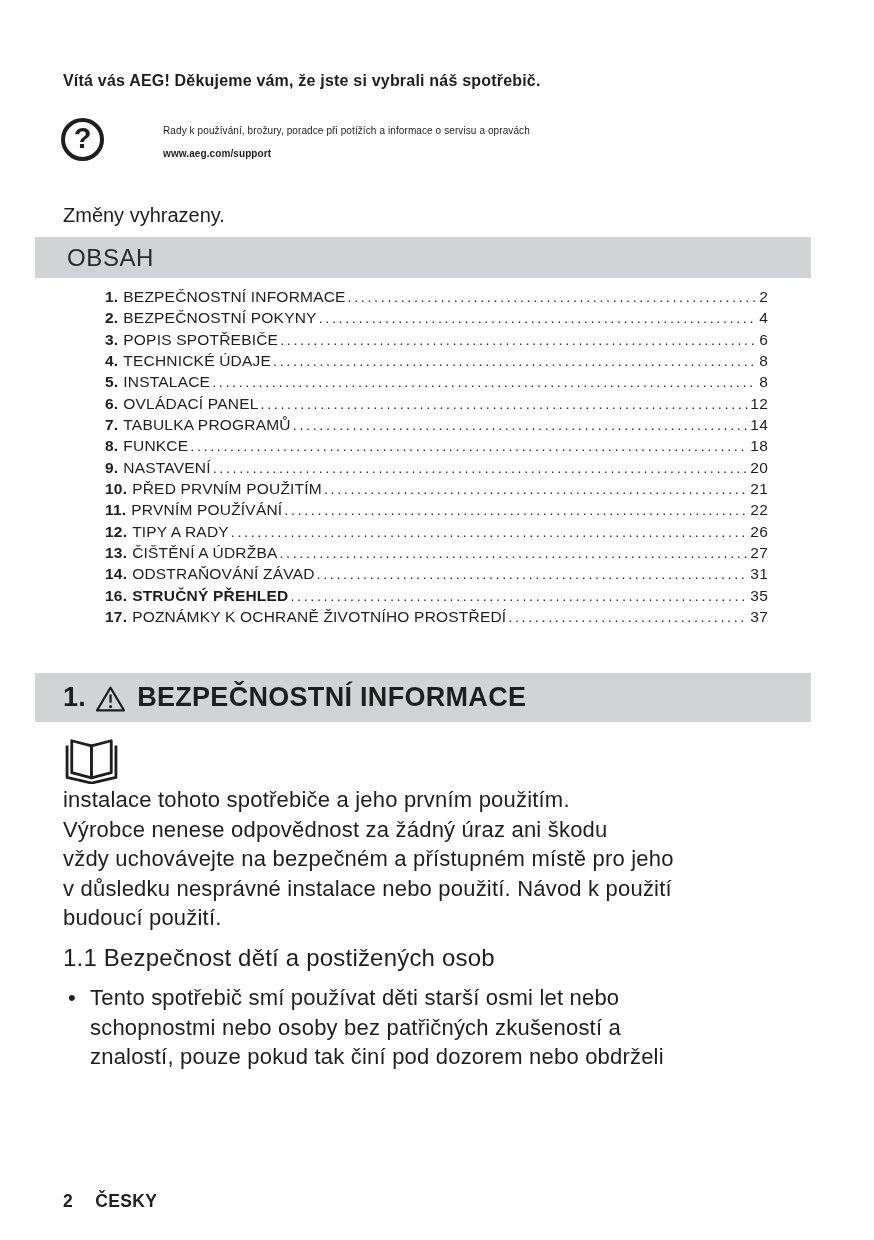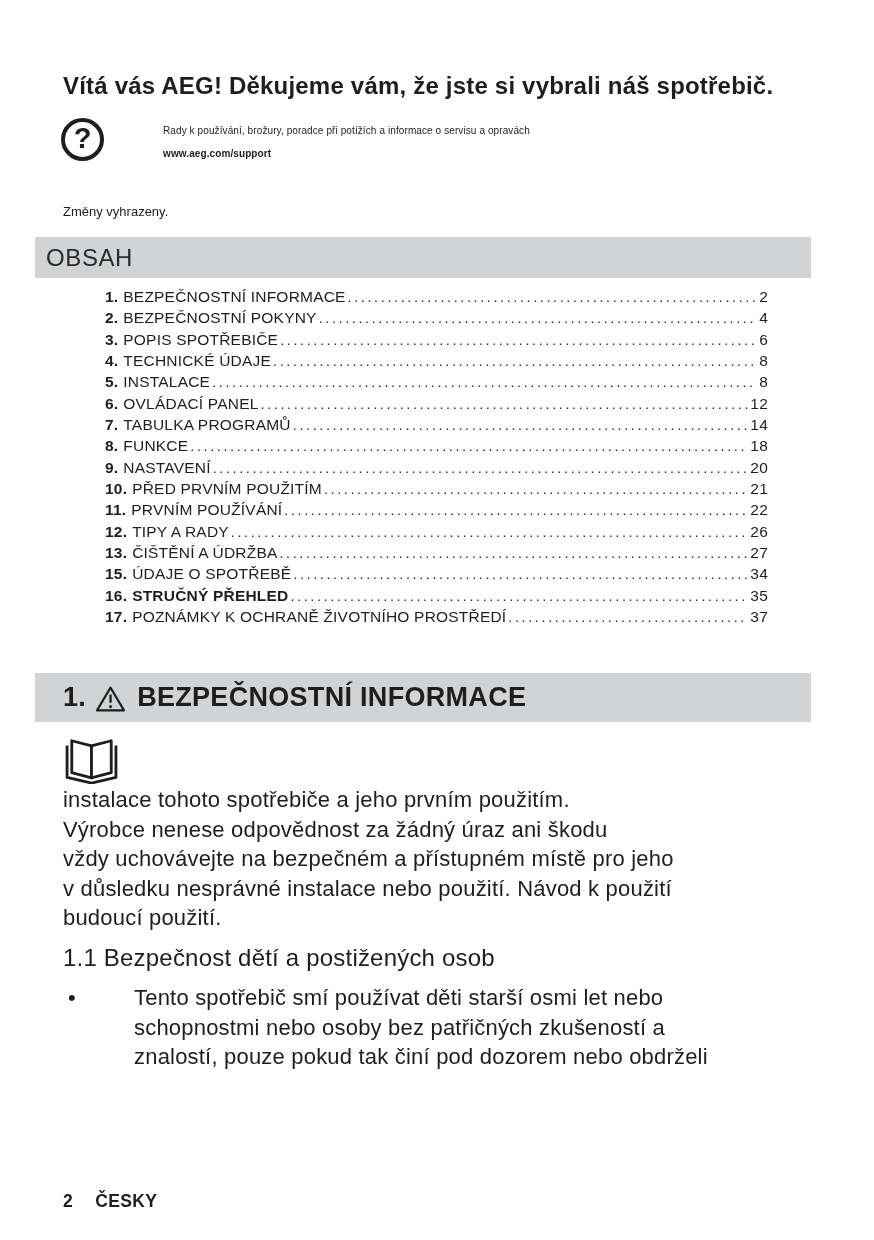--- a/index.html
+++ b/index.html
@@ -6,39 +6,39 @@
   body {
     width: 874px; height: 1240px;
     background: #ffffff;
     font-family: "Liberation Sans", sans-serif;
     color: #1e1e1e;
   }
   .page { position: relative; width: 874px; height: 1240px; overflow: hidden; background: #fff; }
   .abs { position: absolute; }
 
   
-  #page-title { left: 63px; top: 72px; font-size: 24px; font-weight: bold; letter-spacing: 0.2px; }
+  #page-title { left: 63px; top: 72px; font-size: 16px; font-weight: bold; letter-spacing: 0.2px; }
 
   #support-block { left: 61px; top: 118px; display: flex; align-items: flex-start; }
   .help-icon {
     width: 43px; height: 43px; border: 4.5px solid #1e1e1e; border-radius: 50%;
     display: flex; align-items: center; justify-content: center;
     font-size: 29px; font-weight: bold; flex: 0 0 auto; padding-bottom: 3px;
   }
   .support-text { margin-left: 59px; font-size: 10px; line-height: 22.5px; letter-spacing: 0.1px; padding-top: 2px; }
   .support-url { font-weight: bold; }
 
-  #changes-note { left: 63px; top: 204px; font-size: 13px; }
+  #changes-note { left: 63px; top: 204px; font-size: 20px; }
 
   
   .gray-bar {
     left: 35px; width: 776px; background: #d1d3d4;
     display: flex; align-items: center;
   }
-  #toc-header-bar { top: 237px; height: 41px; padding-left: 11px; }
+  #toc-header-bar { top: 237px; height: 41px; padding-left: 32px; }
   #toc-header-bar .bar-text { font-size: 24px; color: #2a2a2a; letter-spacing: 0.6px; }
 
   
   #toc-list { left: 105px; top: 288px; width: 663px; }
   .toc-row { display: flex; align-items: baseline; height: 21.35px; font-size: 15.5px; letter-spacing: 0.2px; white-space: nowrap; }
   .toc-num { font-weight: bold; margin-right: 5px; }
   .toc-dots { flex: 1; overflow: hidden; white-space: nowrap; margin: 0 2px; min-width: 10px; }
   .toc-dots::after {
     content: "....................................................................................................................................................";
     letter-spacing: 2.6px; font-size: 14.5px; color: #2a2a2a;
@@ -54,21 +54,21 @@
   #intro { left: 63px; top: 736px; width: 760px; font-size: 22px; line-height: 29.5px; letter-spacing: 0.2px; }
   .intro-first { display: flex; align-items: center; height: 49px; }
   .book-icon { margin-right: 12px; display: inline-flex; flex: 0 0 auto; }
 
   
   #sub1-title { left: 63px; top: 944px; font-size: 24px; font-weight: normal; letter-spacing: 0.2px; }
 
   #bullet-list { left: 68px; top: 983px; width: 756px; font-size: 22px; line-height: 29.5px; letter-spacing: 0.2px; }
   .bullet-row { display: flex; }
   .bullet-marker { width: 22px; flex: 0 0 auto; }
-  .bullet-lines { flex: 1; margin-left: 44px; }
+  .bullet-lines { flex: 1; }
 
   
   #footer { left: 63px; top: 1191px; display: flex; font-size: 17.5px; font-weight: bold; letter-spacing: 0.4px; }
   #footer .lang { margin-left: 22px; }
 </style>
 </head>
 <body>
 
 <div class="page">
 
@@ -161,24 +161,24 @@
         <span class="toc-dots"></span>
         <span class="toc-page">26</span>
       </div>
     <div class="toc-row">
         <span class="toc-num">13.</span>
         <span class="toc-label">ČIŠTĚNÍ A ÚDRŽBA</span>
         <span class="toc-dots"></span>
         <span class="toc-page">27</span>
       </div>
     <div class="toc-row">
-        <span class="toc-num">15.</span>
-        <span class="toc-label">ÚDAJE O SPOTŘEBĚ</span>
-        <span class="toc-dots"></span>
-        <span class="toc-page">34</span>
+        <span class="toc-num">14.</span>
+        <span class="toc-label">ODSTRAŇOVÁNÍ ZÁVAD</span>
+        <span class="toc-dots"></span>
+        <span class="toc-page">31</span>
       </div>
     <div class="toc-row">
         <span class="toc-num">16.</span>
         <span class="toc-label bold-label">STRUČNÝ PŘEHLED</span>
         <span class="toc-dots"></span>
         <span class="toc-page">35</span>
       </div>
     <div class="toc-row">
         <span class="toc-num">17.</span>
         <span class="toc-label">POZNÁMKY K OCHRANĚ ŽIVOTNÍHO PROSTŘEDÍ</span>

